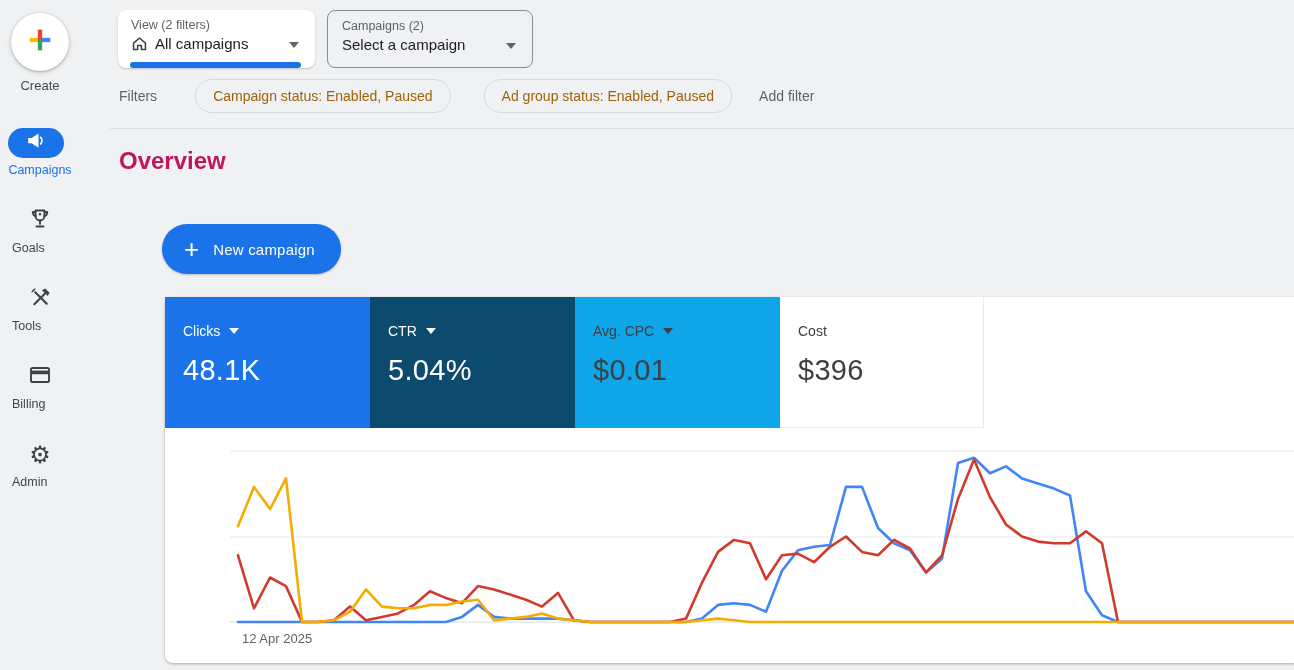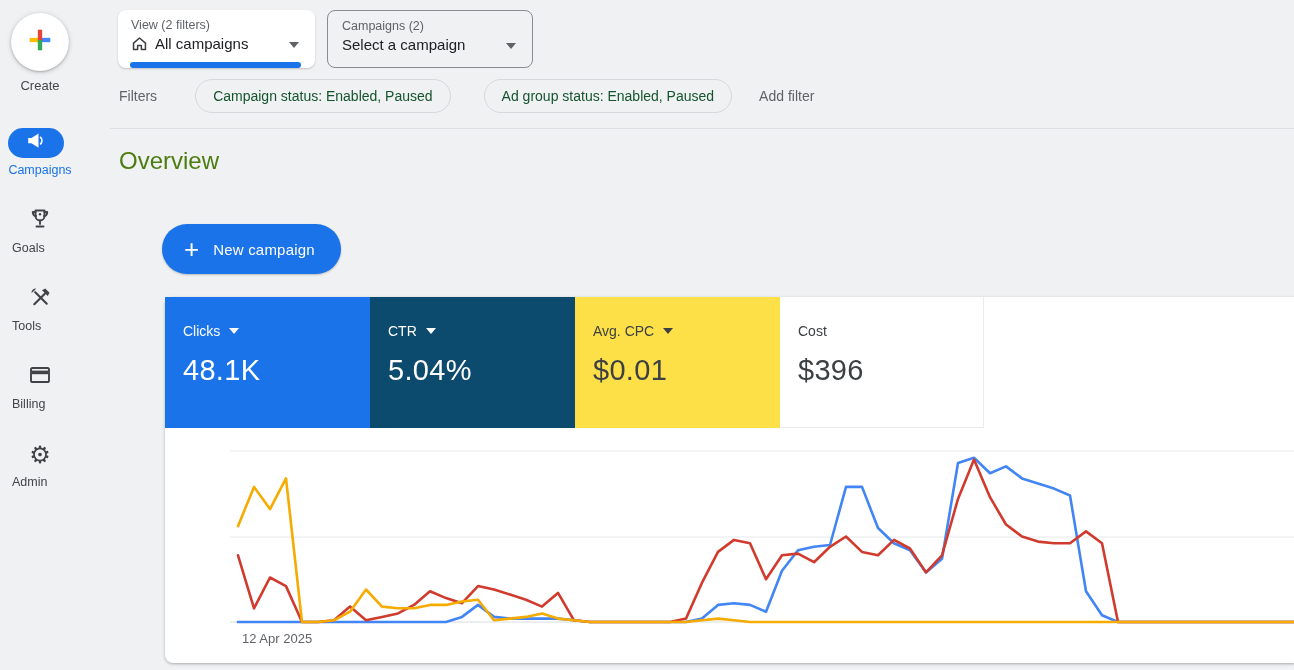--- a/index.html
+++ b/index.html
@@ -49,26 +49,26 @@
   .caret-down { width: 0; height: 0; border-left: 5.5px solid transparent;
     border-right: 5.5px solid transparent; border-top: 6.5px solid #5f6368; }
   .view-box .caret-down { position: absolute; right: 16px; top: 32px; }
   .campaign-box .caret-down { position: absolute; right: 16px; top: 32px; }
   
   .filters-row { position: absolute; left: 119px; top: 79px; height: 34px;
     display: flex; align-items: center; }
   .filters-label { font-size: 14px; color: #5f6368; margin-right: 38px; }
   .chip { height: 34px; border: 1px solid #d6d9dc; border-radius: 17px;
     display: flex; align-items: center; padding: 16px 17px; margin-right: 33px;
-    font-size: 14px; font-weight: 500; color: #14532d; cursor: pointer; white-space: nowrap; }
+    font-size: 14px; font-weight: 500; color: #a16207; cursor: pointer; white-space: nowrap; }
   .add-filter { font-size: 14px; color: #5f6368; cursor: pointer; margin-left: -6px; }
   .top-divider { position: absolute; left: 110px; right: 0; top: 128px; height: 1px; background: #dde0e3; }
   
   .page-title { position: absolute; left: 119px; top: 147px; font-size: 24px;
-    font-weight: 400; color: #4d7c0f; }
+    font-weight: 700; color: #be185d; }
   .new-campaign-btn {
     position: absolute; left: 162px; top: 224px; height: 50px; border-radius: 25px;
     background: #1a73e8; color: #fff; border: none; cursor: pointer;
     display: flex; align-items: center; padding: 0 26px 0 22px;
     font-family: "Liberation Sans", sans-serif;
     box-shadow: 0 1px 2px rgba(60,64,67,.3);
   }
   .btn-plus { font-size: 26px; font-weight: 400; line-height: 26px; margin-right: 14px; }
   .btn-text { font-size: 15px; font-weight: 500; letter-spacing: .2px; }
   
@@ -220,21 +220,21 @@
       </div>
       <div class="metric-value">48.1K</div>
     </div>
     <div class="metric-tab" style="background: #0c4a6e; color: rgb(255, 255, 255);">
       <div class="metric-label-row">
         <span>CTR</span>
         <span class="caret"></span>
       </div>
       <div class="metric-value">5.04%</div>
     </div>
-    <div class="metric-tab" style="background: #fde047; color: rgb(60, 64, 67);">
+    <div class="metric-tab" style="background: #0ea5e9; color: rgb(60, 64, 67);">
       <div class="metric-label-row">
         <span>Avg. CPC</span>
         <span class="caret"></span>
       </div>
       <div class="metric-value">$0.01</div>
     </div>
     <div class="metric-tab tab-cost" style="background: rgb(255, 255, 255); color: rgb(60, 64, 67);">
       <div class="metric-label-row">
         <span>Cost</span>
 

